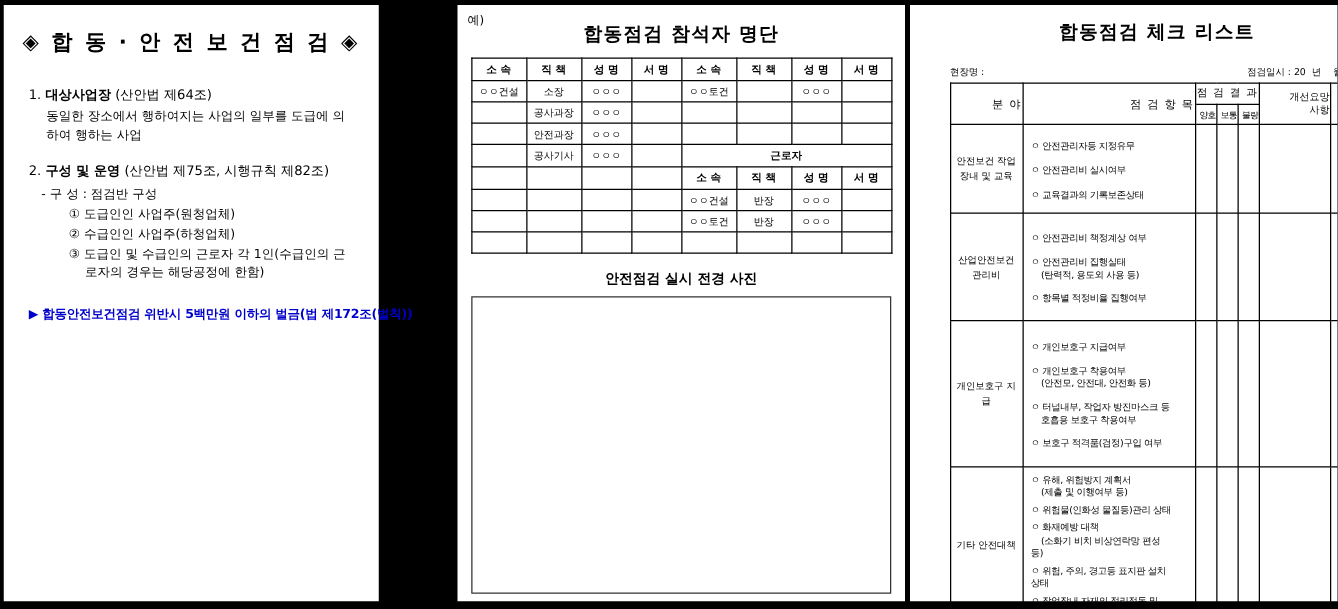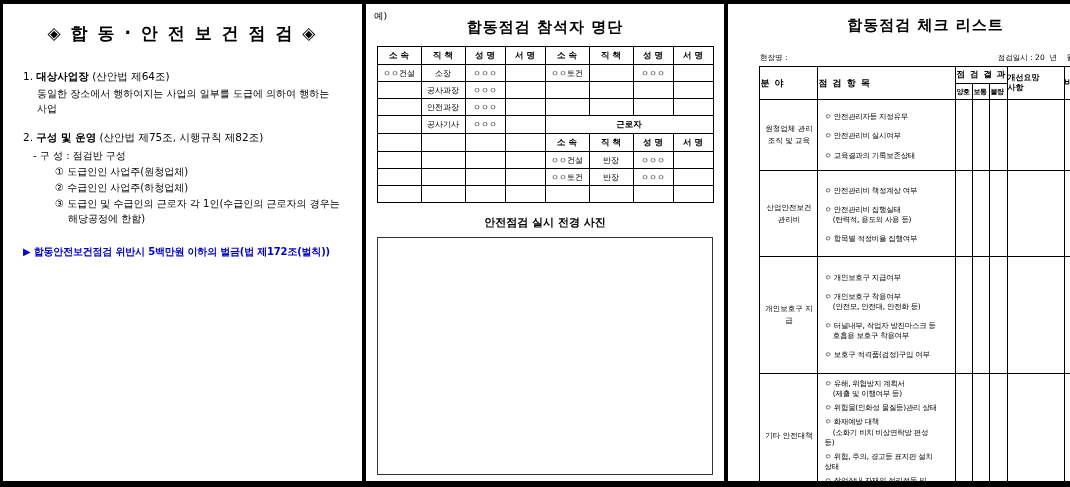--- a/index.html
+++ b/index.html
@@ -4,21 +4,21 @@
 <style>
   * { box-sizing: border-box; margin: 0; padding: 0; }
   html,body { width:1070px; height:487px; }
   body {
     background:#000;
     font-family:"DejaVu Sans", sans-serif;
     position:relative;
     overflow:hidden;
   }
   .panel { position:absolute; top:4px; height:477px; background:#fff; color:#000; }
-  #panel-left   { left:3px;   width:359px; }
+  #panel-left   { left:3px;   width:300px; }
   #panel-middle { left:366px; width:358px; }
   #panel-right  { left:728px; width:395px; }
 
   
   .lp-title {
     text-align:center; font-weight:bold; font-size:17px;
     letter-spacing:2px; padding-top:18px;
   }
   .lp-body { padding:0 20px; font-size:10px; line-height:1.5; }
   .lp-item1 { margin-top:24px; }
@@ -68,21 +68,21 @@
     justify-content:space-between; font-size:7.5px; align-items:flex-end;
   }
   .rp-meta .pre { white-space:pre;margin-left:44px; }
   .rp-table {
     width:331px; margin:3px auto 0; table-layout:fixed;
     border:1.5px solid #000; font-size:8px;
   }
   .rp-table td, .rp-table th {
     border:1px solid #000; vertical-align:middle; overflow:hidden;
   }
-  .rp-table th { font-weight:bold; text-align:left; }
+  .rp-table th { font-weight:normal; text-align:right; }
   .th-field, .th-item { font-size:9px; letter-spacing:1px; }
   .th-result { font-size:8.5px; height:17px; letter-spacing:1px; }
   .th-sub { font-size:7px; height:16px; font-weight:bold; text-align:center; letter-spacing:-0.5px; }
   .th-improve { font-size:8px; white-space:pre-line; line-height:1.3; }
   .th-note { font-size:8.5px; }
   .sec-field {
     text-align:center; font-size:7.5px; line-height:1.6;
     word-break:break-all; padding:0 3px;
   }
   .sec-items { padding:5px 16px 2px 6px; vertical-align:middle; }
@@ -249,21 +249,21 @@
 사항</th>
         <th class="th-note" rowspan="2">비고</th>
       </tr>
       <tr>
         <th class="th-sub">양호</th>
         <th class="th-sub">보통</th>
         <th class="th-sub">불량</th>
       </tr>
 
       <tr style="height:71px">
-        <td class="sec-field">원청업체 관리조직 및 교육</td>
+        <td class="sec-field">안전보건 작업장내 및 교육</td>
         <td class="sec-items">
           <div class="chk-item">ㅇ 안전관리자등 지정유무</div>
           <div class="chk-item">ㅇ 안전관리비 실시여부</div>
           <div class="chk-item">ㅇ 교육결과의 기록보존상태</div>
         </td>
         <td></td>
         <td></td>
         <td></td>
         <td></td>
         <td></td>

